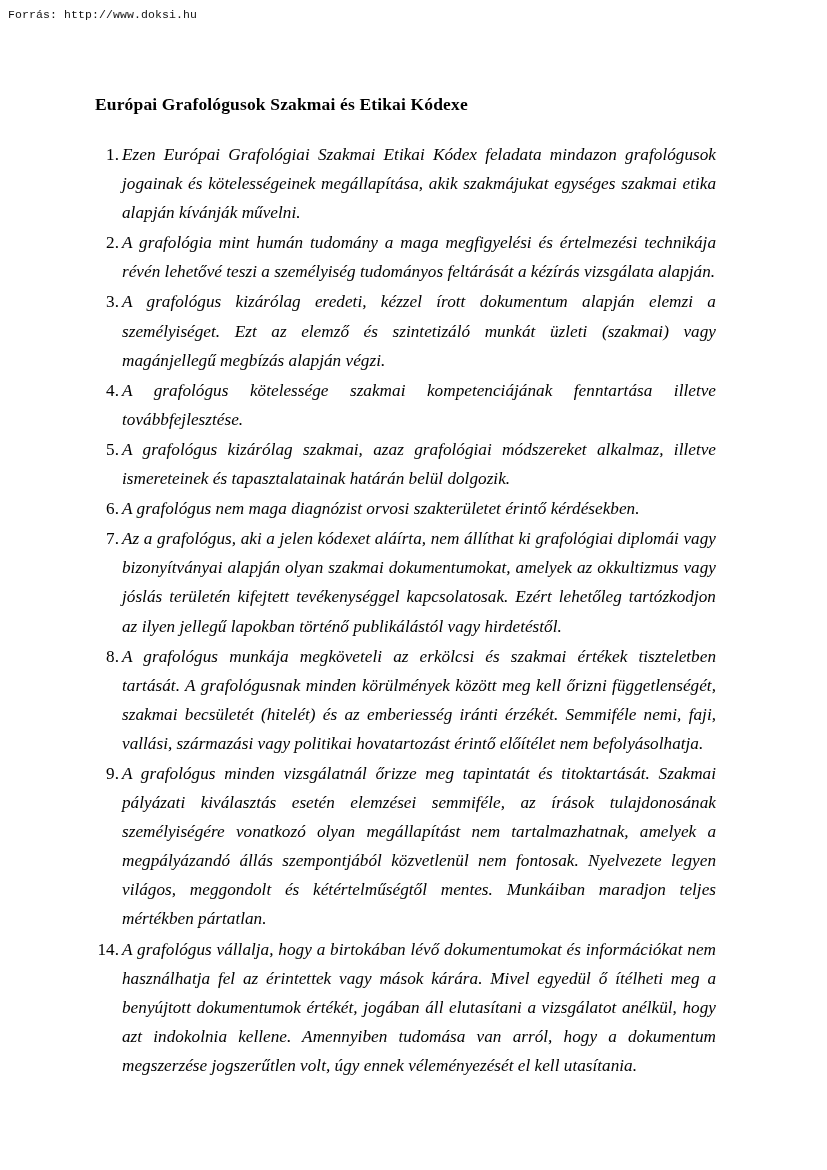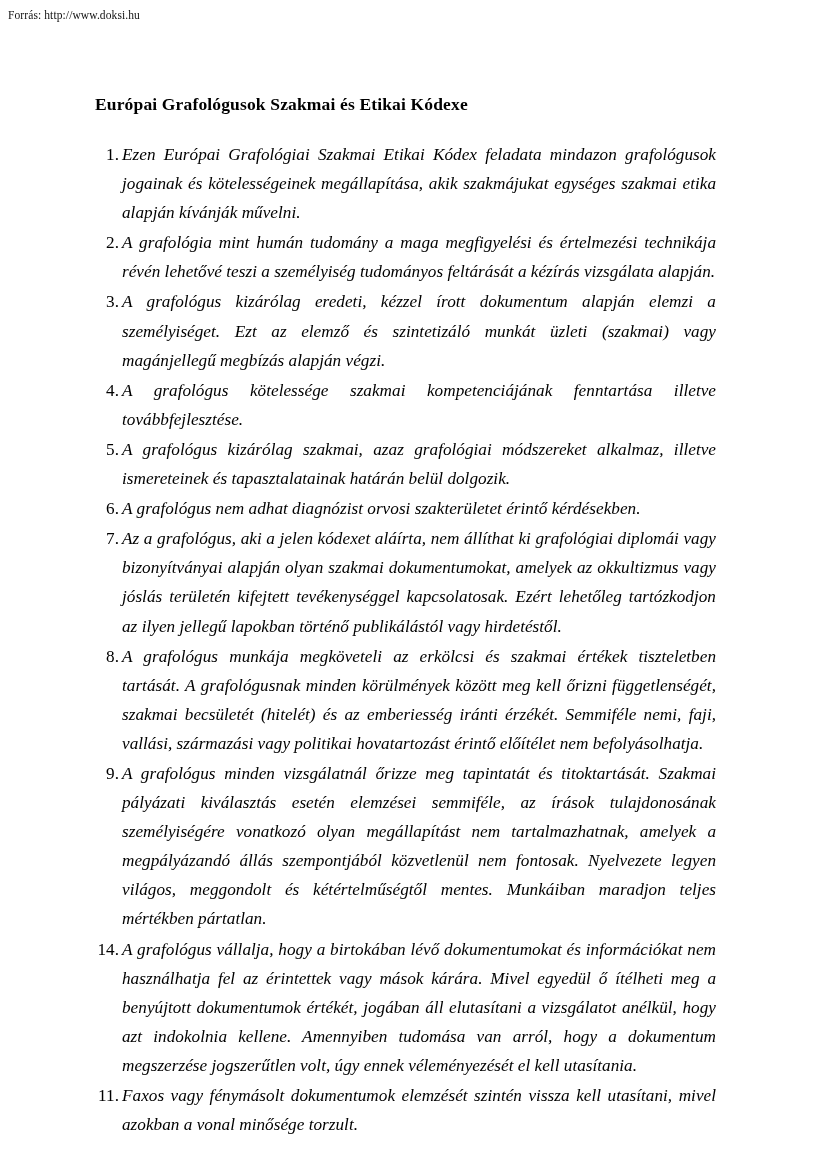--- a/index.html
+++ b/index.html
@@ -14,21 +14,21 @@
     font-family: "Liberation Serif", "DejaVu Serif", serif;
     color: #000000;
     overflow: hidden;
   }
 
   
   .source-header {
     position: absolute;
     top: 8px;
     left: 8px;
-    font-family: Liberation Serif, serif;
+    font-family: Liberation Mono, monospace;
     font-size: 11.5px;
     line-height: 14px;
     color: #111111;
     letter-spacing: 0.1px;
     white-space: nowrap;
   }
 
   
   .page {
     position: absolute;
@@ -111,37 +111,33 @@
       <li class="clause">
         <span class="num">4.</span>
         <span class="body">A grafológus kötelessége szakmai kompetenciájának fenntartása illetve továbbfejlesztése.</span>
       </li>
       <li class="clause">
         <span class="num">5.</span>
         <span class="body">A grafológus kizárólag szakmai, azaz grafológiai módszereket alkalmaz, illetve ismereteinek és tapasztalatainak határán belül dolgozik.</span>
       </li>
       <li class="clause">
         <span class="num">6.</span>
-        <span class="body">A grafológus nem adhat diagnózist orvosi szakterületet érintő kérdésekben.</span>
+        <span class="body">A grafológus nem maga diagnózist orvosi szakterületet érintő kérdésekben.</span>
       </li>
       <li class="clause">
         <span class="num">7.</span>
         <span class="body">Az a grafológus, aki a jelen kódexet aláírta, nem állíthat ki grafológiai diplomái vagy bizonyítványai alapján olyan szakmai dokumentumokat, amelyek az okkultizmus vagy jóslás területén kifejtett tevékenységgel kapcsolatosak. Ezért lehetőleg tartózkodjon az ilyen jellegű lapokban történő publikálástól vagy hirdetéstől.</span>
       </li>
       <li class="clause">
         <span class="num">8.</span>
         <span class="body">A grafológus munkája megköveteli az erkölcsi és szakmai értékek tiszteletben tartását. A grafológusnak minden körülmények között meg kell őrizni függetlenségét, szakmai becsületét (hitelét) és az emberiesség iránti érzékét. Semmiféle nemi, faji, vallási, származási vagy politikai hovatartozást érintő előítélet nem befolyásolhatja.</span>
       </li>
       <li class="clause">
         <span class="num">9.</span>
         <span class="body">A grafológus minden vizsgálatnál őrizze meg tapintatát és titoktartását. Szakmai pályázati kiválasztás esetén elemzései semmiféle, az írások tulajdonosának személyiségére vonatkozó olyan megállapítást nem tartalmazhatnak, amelyek a megpályázandó állás szempontjából közvetlenül nem fontosak. Nyelvezete legyen világos, meggondolt és kétértelműségtől mentes. Munkáiban maradjon teljes mértékben pártatlan.</span>
       </li>
       <li class="clause wide">
         <span class="num">14.</span>
         <span class="body">A grafológus vállalja, hogy a birtokában lévő dokumentumokat és információkat nem használhatja fel az érintettek vagy mások kárára. Mivel egyedül ő ítélheti meg a benyújtott dokumentumok értékét, jogában áll elutasítani a vizsgálatot anélkül, hogy azt indokolnia kellene. Amennyiben tudomása van arról, hogy a dokumentum megszerzése jogszerűtlen volt, úgy ennek véleményezését el kell utasítania.</span>
       </li>
-      <li class="clause wide">
-        <span class="num">11.</span>
-        <span class="body">Faxos vagy fénymásolt dokumentumok elemzését szintén vissza kell utasítani, mivel azokban a vonal minősége torzult.</span>
-      </li>
     </ol>
 
 </div>
 
 </body></html>

